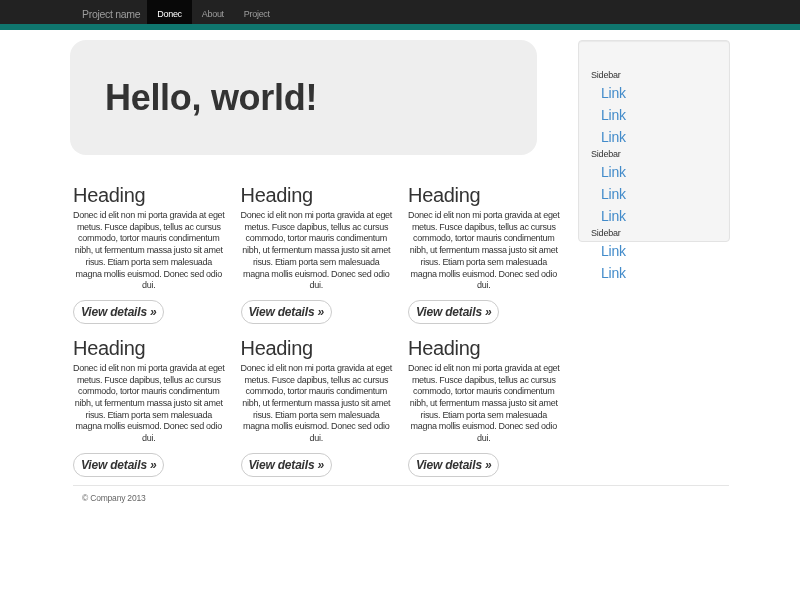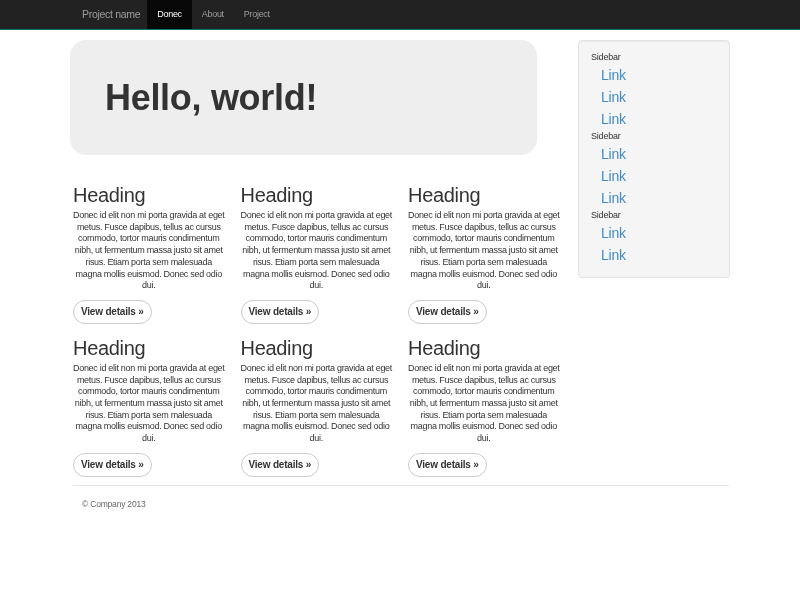--- a/index.html
+++ b/index.html
@@ -7,21 +7,21 @@
   html,body { width:800px; height:600px; overflow:hidden; }
   body {
     font-family:"Liberation Sans","DejaVu Sans",sans-serif;
     color:var(--text,#333);
     background:#fff;
   }
   
   .navbar {
     height:30px;
     background:var(--navbar_bg,#222);
-    border-bottom:1px solid #0f766e;
+    border-bottom:6px solid #0f766e;
     display:flex;
     align-items:stretch;
     padding-left:82px;
   }
   .brand {
     color:var(--navbar_text,#9d9d9d);
     font-size:10.5px;
     letter-spacing:-0.3px;
     line-height:29px;
     margin-right:7px;
@@ -93,36 +93,37 @@
     white-space:pre;
     text-align:center;
   }
   .btn {
     display:inline-block;
     background:#fff;
     border:1px solid var(--button_border,#ccc);
     border-radius:12px;
     color:var(--text,#333);
     font-family:inherit;
-    font-size:10px;
+    font-size:12px;
     font-weight:bold;
     letter-spacing:-0.2px;
     line-height:10px;
     padding:6px 7px;
     cursor:pointer;
     white-space:nowrap;
+    font-style:italic;
   }
   
   .well {
     background:var(--well_bg,#f5f5f5);
     border:1px solid var(--well_border,#e3e3e3);
     border-radius:4px;
     box-shadow:inset 0 1px 1px rgba(0,0,0,0.05);
-    padding:10px 12px;
-    height:238px;
+    padding:28px 12px;
+    height:202px;
   }
   .side-nav { list-style:none; }
   .side-header {
     font-size:9px;
     letter-spacing:-0.2px;
     line-height:13px;
     color:var(--text,#333);
     white-space:nowrap;
   }
   .side-link {
@@ -135,21 +136,21 @@
     text-decoration:none;
     white-space:nowrap;
   }
   
   .hr {
     margin:8px 0 0 3px;
     width:656px;
     border-top:1px solid var(--hr,#e5e5e5);
   }
   footer p {
-    margin:13px 0 0 12px;
+    margin:7px 0 0 12px;
     font-size:8.5px;
     letter-spacing:-0.2px;
     color:var(--footer_text,#666);
     white-space:nowrap;
   }
 </style>
 </head>
 <body>
 
 <div class="navbar">

